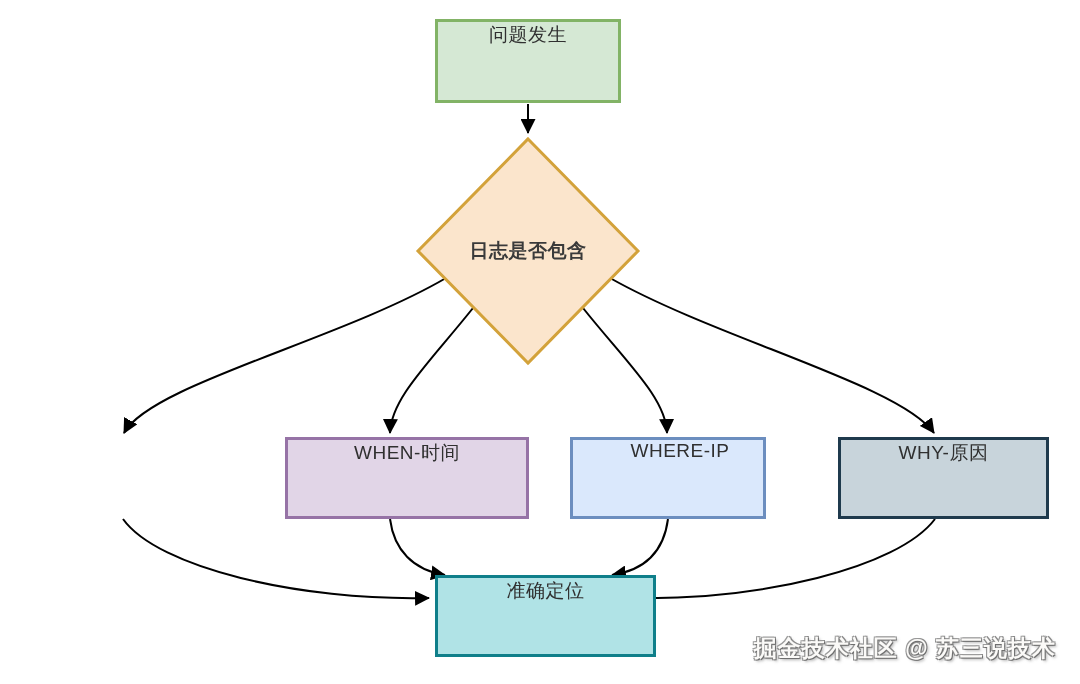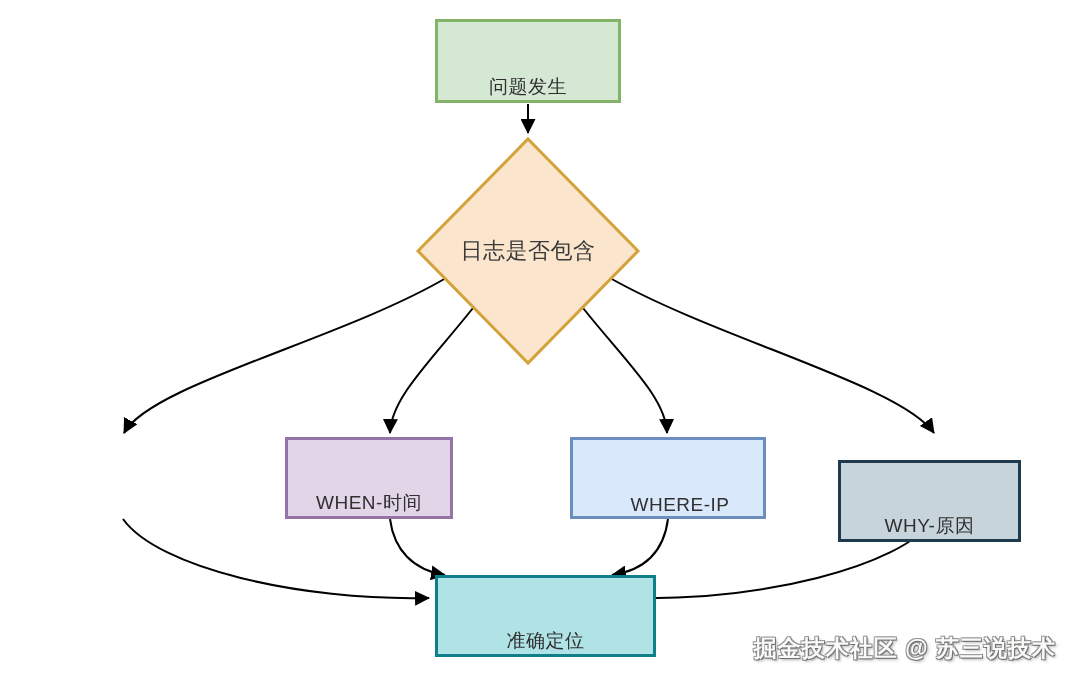--- a/index.html
+++ b/index.html
@@ -24,46 +24,47 @@
   }
   .edge {
     fill: none;
     stroke: #000000;
     stroke-width: 2;
   }
   .node {
     position: absolute;
     box-sizing: border-box;
     display: flex;
-    align-items: flex-end;
+    align-items: flex-start;
     justify-content: center;
     font-size: 19px;
     color: #303030;
     text-align: center;
     letter-spacing: 0.5px;
   }
   .node-start   { left: 435px; top: 19px;  width: 186px; height: 84px; background: #d5e8d4; border: 3px solid #82b366; }
   .node-who     { left: 33px;  top: 437px; width: 180px; height: 82px; background: #f8cecc; border: 3px solid #b85450; }
-  .node-when    { left: 285px; top: 437px; width: 168px; height: 82px; background: #e1d5e7; border: 3px solid #9673a6; }
+  .node-when    { left: 285px; top: 437px; width: 244px; height: 82px; background: #e1d5e7; border: 3px solid #9673a6; }
   .node-where   { left: 570px; top: 437px; width: 196px; height: 82px; background: #dae8fc; border: 3px solid #6c8ebf; padding-left: 24px; }
-  .node-why     { left: 838px; top: 460px; width: 183px; height: 82px; background: #c8d4db; border: 3px solid #1f3a4d; }
+  .node-why     { left: 838px; top: 437px; width: 211px; height: 82px; background: #c8d4db; border: 3px solid #1f3a4d; }
   .node-locate  { left: 435px; top: 575px; width: 221px; height: 82px; background: #b0e3e6; border: 3px solid #0f7f8a; }
   .diamond-label {
     position: absolute;
     left: 418px;
     top: 139px;
     width: 220px;
     height: 224px;
     display: flex;
     align-items: center;
     justify-content: center;
-    font-size: 22px;
+    font-size: 19px;
     color: #3a3a3a;
     letter-spacing: 0.5px;
     pointer-events: none;
+    font-weight: bold;
   }
   .watermark {
     position: absolute;
     right: 24px;
     bottom: 20px;
     font-size: 23px;
     font-weight: bold;
     letter-spacing: 1px;
     color: #fbfaf8;
     text-shadow:

